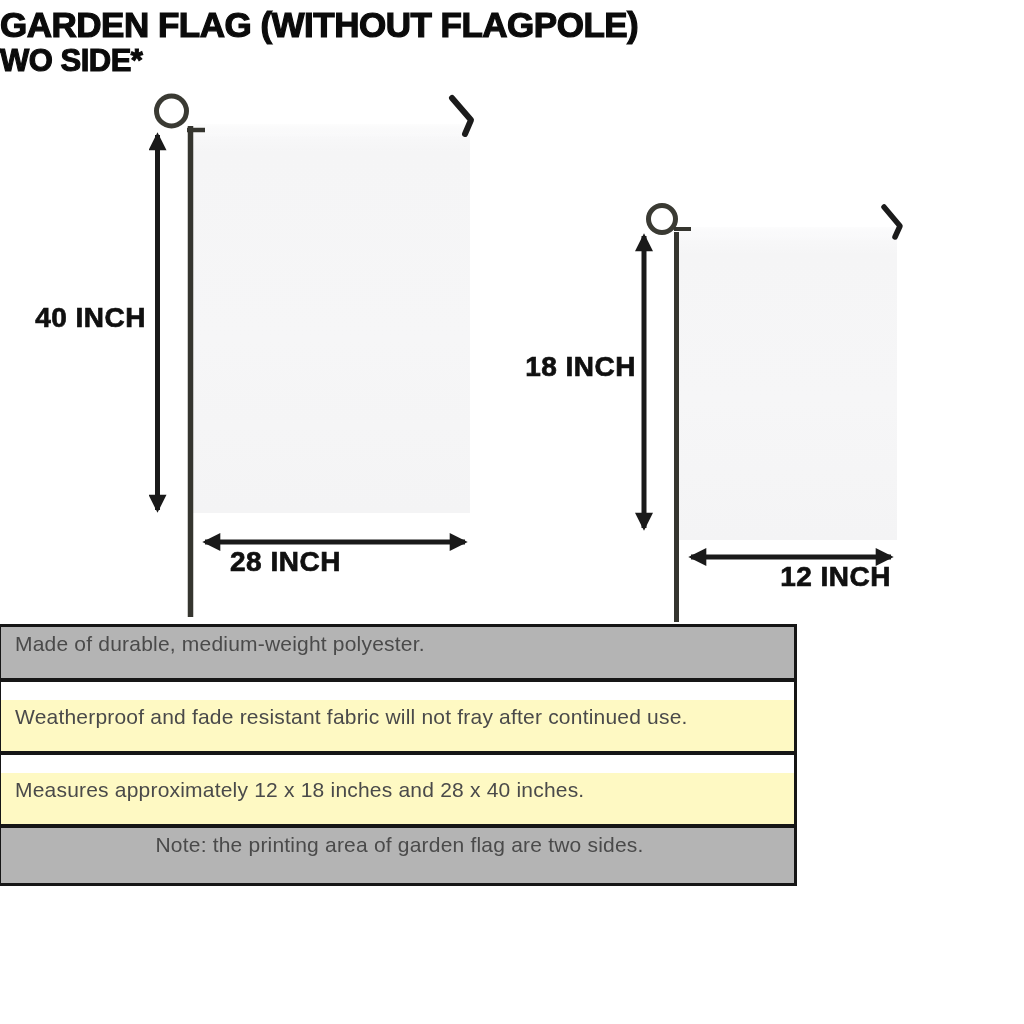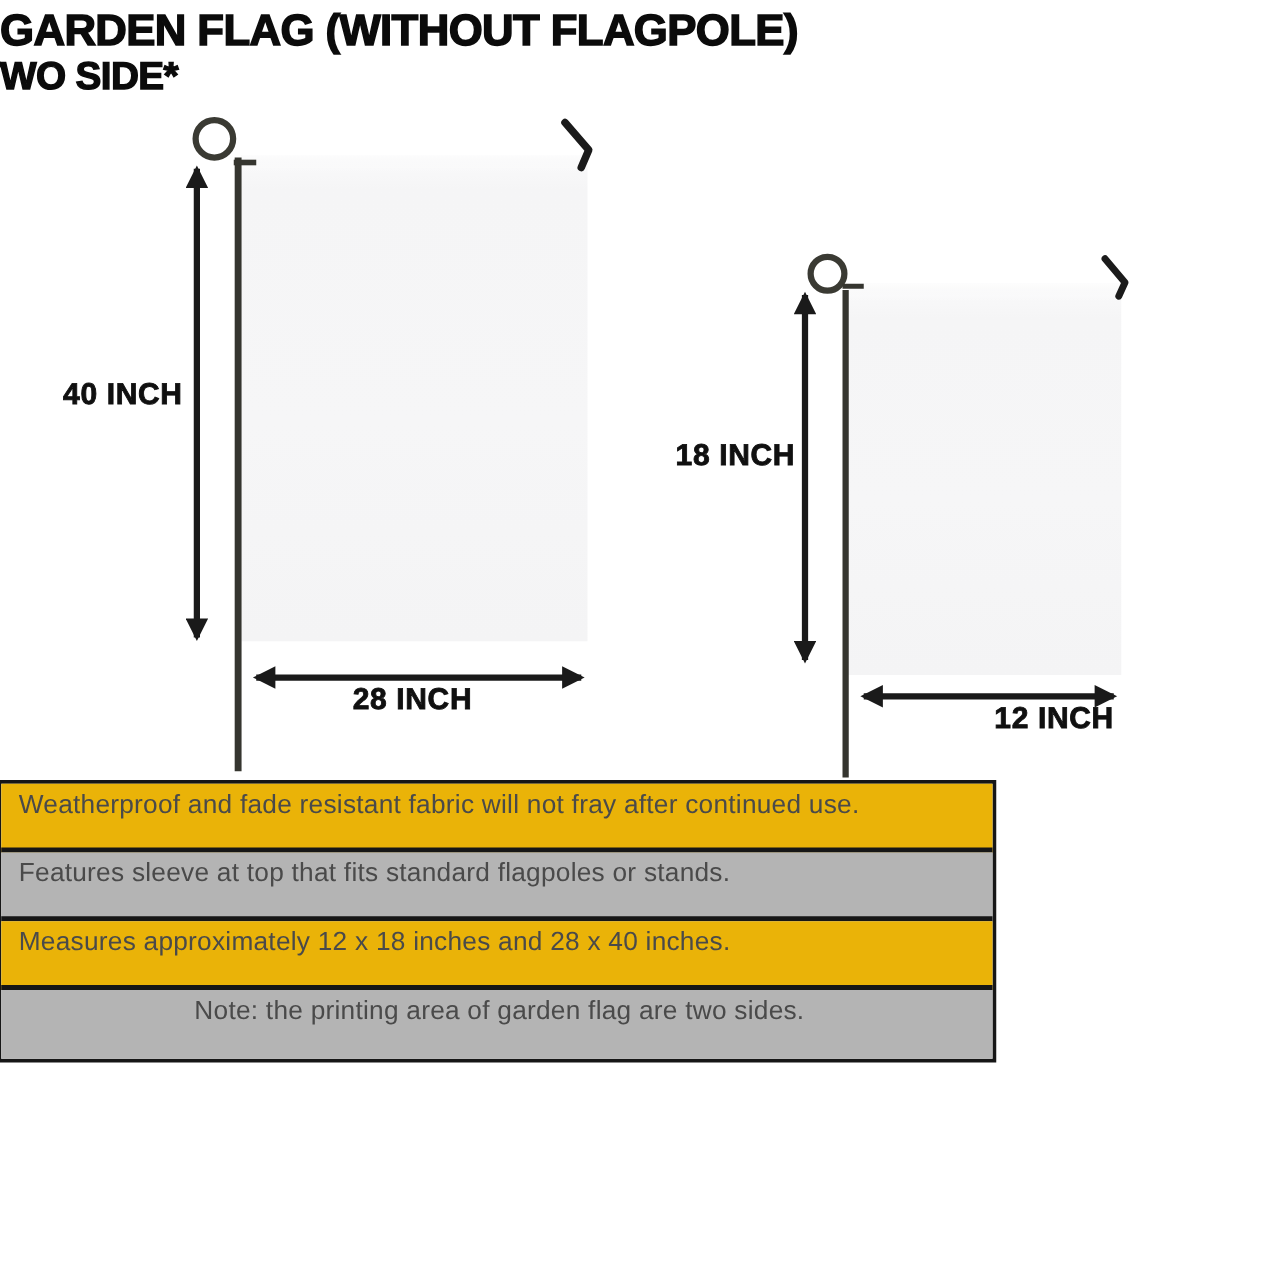--- a/index.html
+++ b/index.html
@@ -18,36 +18,36 @@
          background:
            linear-gradient(180deg, rgba(255,255,255,0.85) 0px, rgba(255,255,255,0.0) 14px),
            linear-gradient(180deg, #f1f1f2 0px, #f8f8f9 10px, #f5f5f6 28px, #f6f6f7 55%, #f4f4f5 100%);}
   .cloth.large{left:193px;top:124px;width:277px;height:389px;}
   .cloth.small{left:678px;top:227px;width:219px;height:313px;}
 
   
   svg.overlay{position:absolute;left:0;top:0;z-index:3;}
 
   
-  .dim-label{position:absolute;z-index:4;font-weight:bold;font-size:24px;color:#101010;
+  .dim-label{position:absolute;z-index:4;font-weight:bold;font-size:28px;color:#101010;
              letter-spacing:0.5px;-webkit-text-stroke:0.7px #101010;white-space:nowrap;}
   .dim-label.h40{left:26px;top:302px;width:120px;text-align:right;}
-  .dim-label.w28{left:230px;top:546px;width:200px;text-align:center;}
+  .dim-label.w28{left:230px;top:546px;width:200px;text-align:left;}
   .dim-label.h18{left:516px;top:351px;width:120px;text-align:right;}
   .dim-label.w12{left:691px;top:561px;width:200px;text-align:right;}
 
   
   .feature-table{position:absolute;left:-2px;top:624px;width:799px;z-index:5;
                  border:3px solid #161616;background:#ffffff;box-sizing:border-box;}
   .feature-row{height:55px;box-sizing:border-box;padding:4px 10px 0 14px;
                font-size:21px;line-height:26px;color:#4a4a4a;letter-spacing:0.2px;
                border-bottom:4px solid #161616;overflow:hidden;}
   .feature-row:last-child{border-bottom:none;text-align:center;}
   .feature-row.gray{background:#b4b4b4;}
-  .feature-row.white{background:#eab308;}
+  .feature-row.white{background:#fef9c3;margin-top:18px;}
 </style>
 </head>
 <body>
 
 <div class="stage">
 
   <div class="title">
     <div class="l1">GARDEN FLAG (WITHOUT FLAGPOLE)</div>
     <div class="l2">*TWO SIDE*</div>
   </div>
@@ -77,19 +77,19 @@
     <line x1="644" y1="236" x2="644" y2="528" stroke="#1a1a1a" stroke-width="5" marker-start="url(#ah)" marker-end="url(#ah)"></line>
     <line x1="691" y1="557" x2="891" y2="557" stroke="#1a1a1a" stroke-width="5" marker-start="url(#ah)" marker-end="url(#ah)"></line>
   </svg>
 
   <div class="dim-label h40">40 INCH</div>
   <div class="dim-label w28">28 INCH</div>
   <div class="dim-label h18">18 INCH</div>
   <div class="dim-label w12">12 INCH</div>
 
   <div class="feature-table">
+    <div class="feature-row gray">Made of durable, medium-weight polyester.</div>
     <div class="feature-row white">Weatherproof and fade resistant fabric will not fray after continued use.</div>
-    <div class="feature-row gray">Features sleeve at top that fits standard flagpoles or stands.</div>
     <div class="feature-row white">Measures approximately 12 x 18 inches and 28 x 40 inches.</div>
     <div class="feature-row gray">Note: the printing area of garden flag are two sides.</div>
   </div>
 
 </div>
 
 </body></html>

